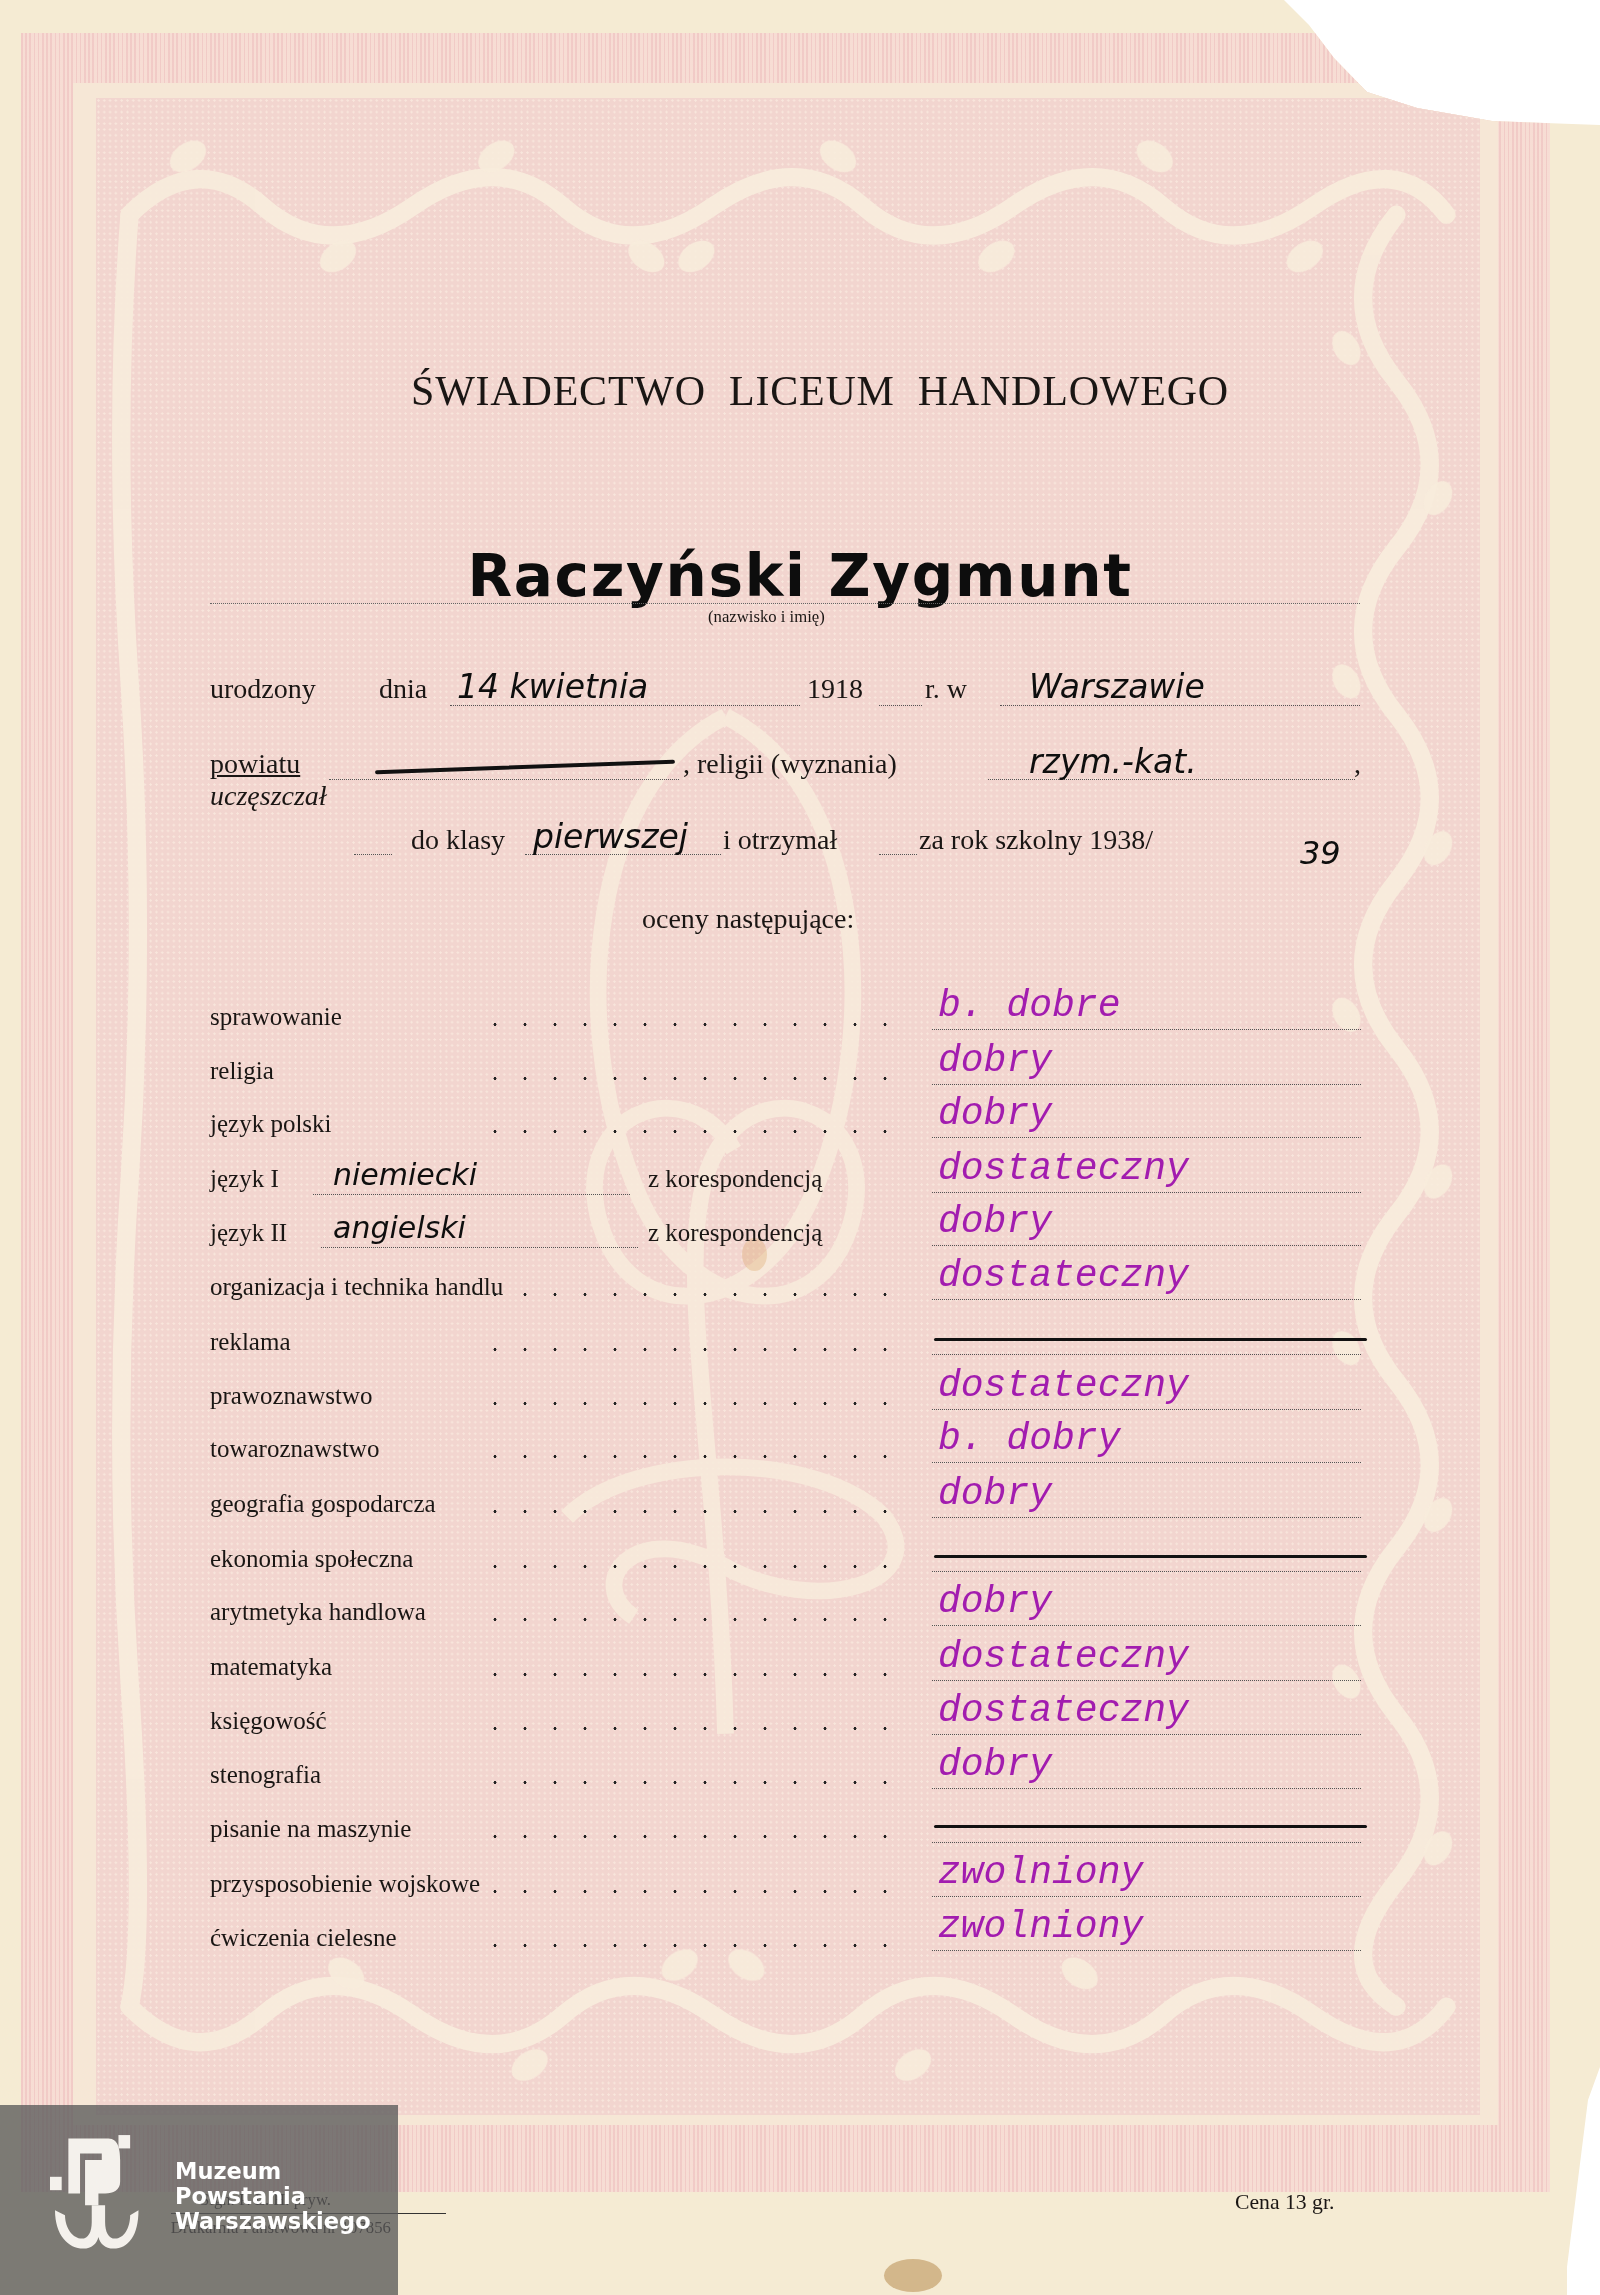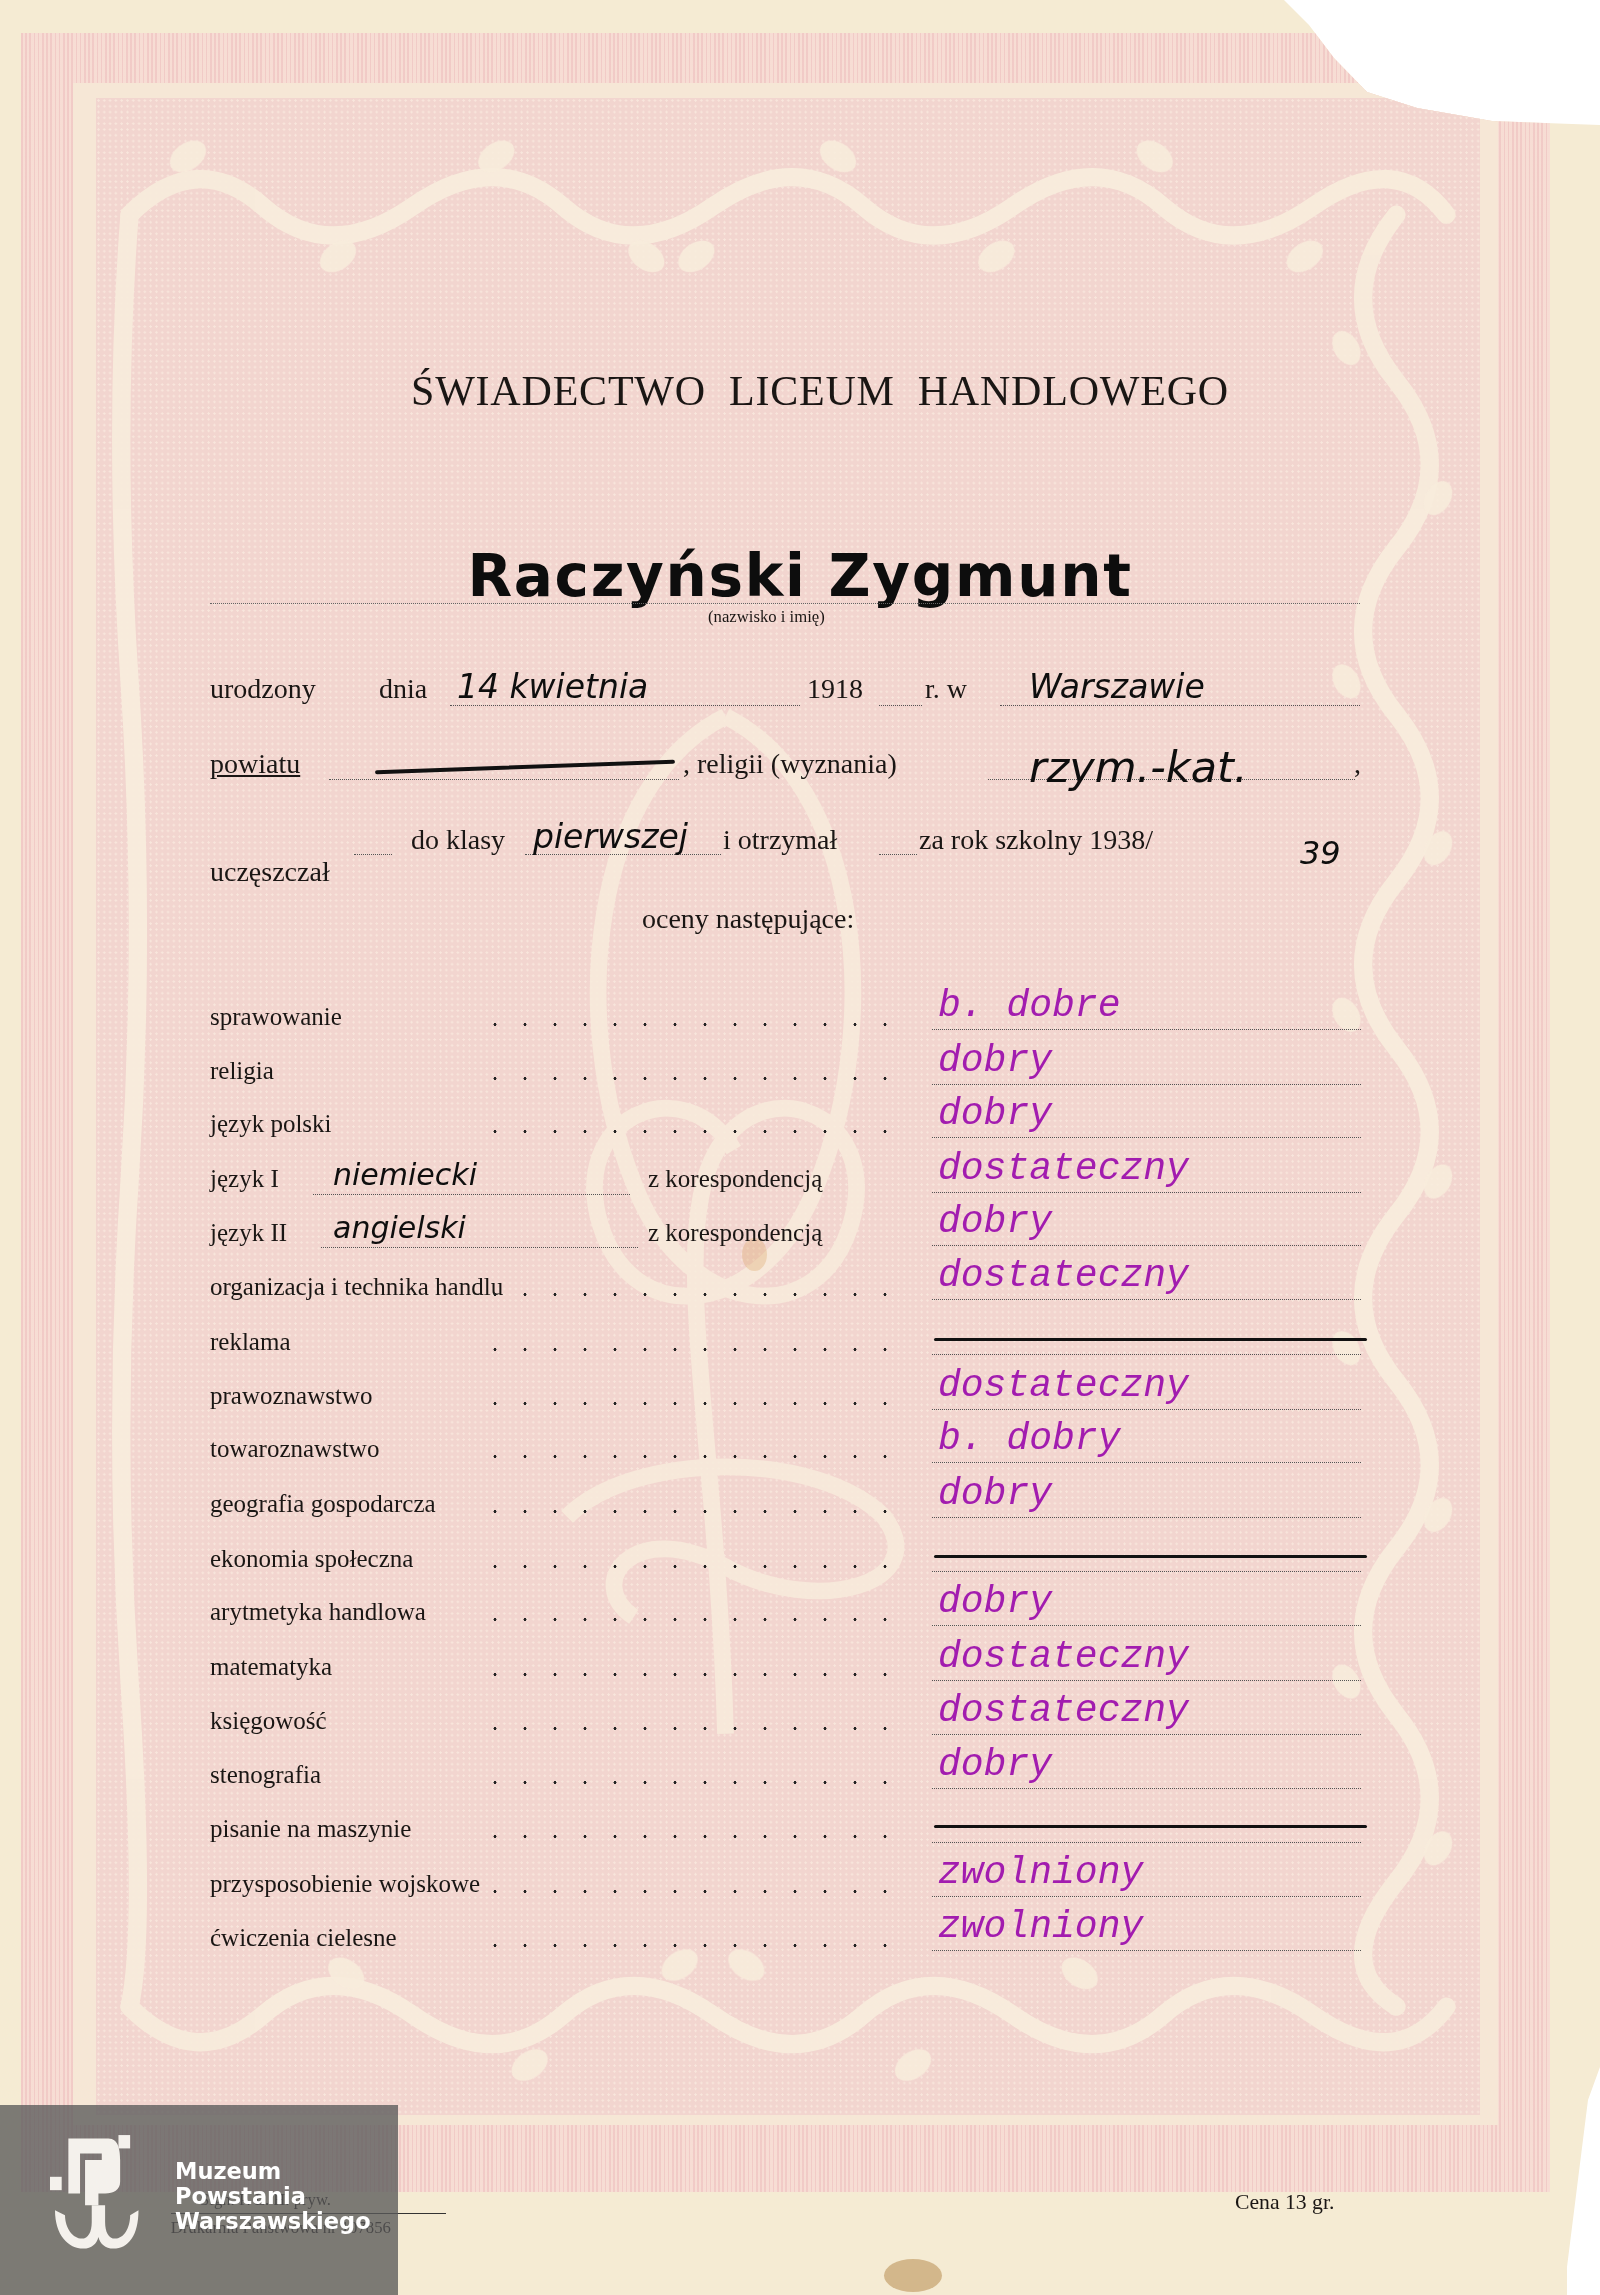--- a/index.html
+++ b/index.html
@@ -112,24 +112,24 @@
   <div class="field-dots" style="left:879px;top:705px;width:43px;"></div>
   <div class="abs" style="left:925px;top:673px;font-size:28px;">r. w</div>
   <div class="field-dots" style="left:1000px;top:705px;width:360px;"></div>
   <div class="hw" style="left:1029px;top:667px;font-size:33px;">Warszawie</div>
 
   <div class="abs" style="left:210px;top:748px;font-size:28px;text-decoration:underline;">powiatu</div>
   <div class="field-dots" style="left:329px;top:779px;width:350px;"></div>
   <div class="abs" style="left:375px;top:765px;width:300px;height:4.2px;background:#111;border-radius:2.5px;transform:rotate(-2deg);"></div>
   <div class="abs" style="left:683px;top:748px;font-size:28px;">, religii (wyznania)</div>
   <div class="field-dots" style="left:988px;top:779px;width:367px;"></div>
-  <div class="hw" style="left:1029px;top:742px;font-size:43px;">rzym.-kat.</div>
+  <div class="hw" style="left:1029px;top:742px;font-size:33px;">rzym.-kat.</div>
   <div class="abs" style="left:1354px;top:748px;font-size:28px;">,</div>
 
-  <div class="abs" style="left:210px;top:856px;font-size:28px;">uczęszczał</div>
+  <div class="abs" style="left:210px;top:780px;font-size:28px;font-style:italic;">uczęszczał</div>
   <div class="field-dots" style="left:354px;top:854px;width:38px;"></div>
   <div class="abs" style="left:411px;top:824px;font-size:28px;">do klasy</div>
   <div class="field-dots" style="left:525px;top:854px;width:196px;"></div>
   <div class="hw" style="left:533px;top:817px;font-size:33px;">pierwszej</div>
   <div class="abs" style="left:723px;top:824px;font-size:28px;">i otrzymał</div>
   <div class="field-dots" style="left:879px;top:854px;width:38px;"></div>
   <div class="abs" style="left:919px;top:824px;font-size:28px;">za rok szkolny 1938/</div>
   <div class="hw" style="left:1300px;top:834px;font-size:32px;">39</div>
 
   <div class="abs" style="left:642px;top:903px;font-size:28px;">oceny następujące:</div>

